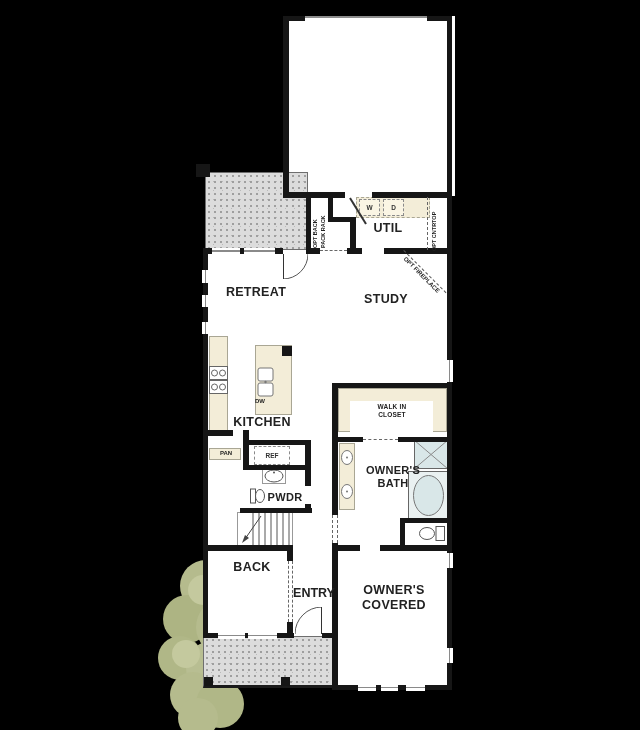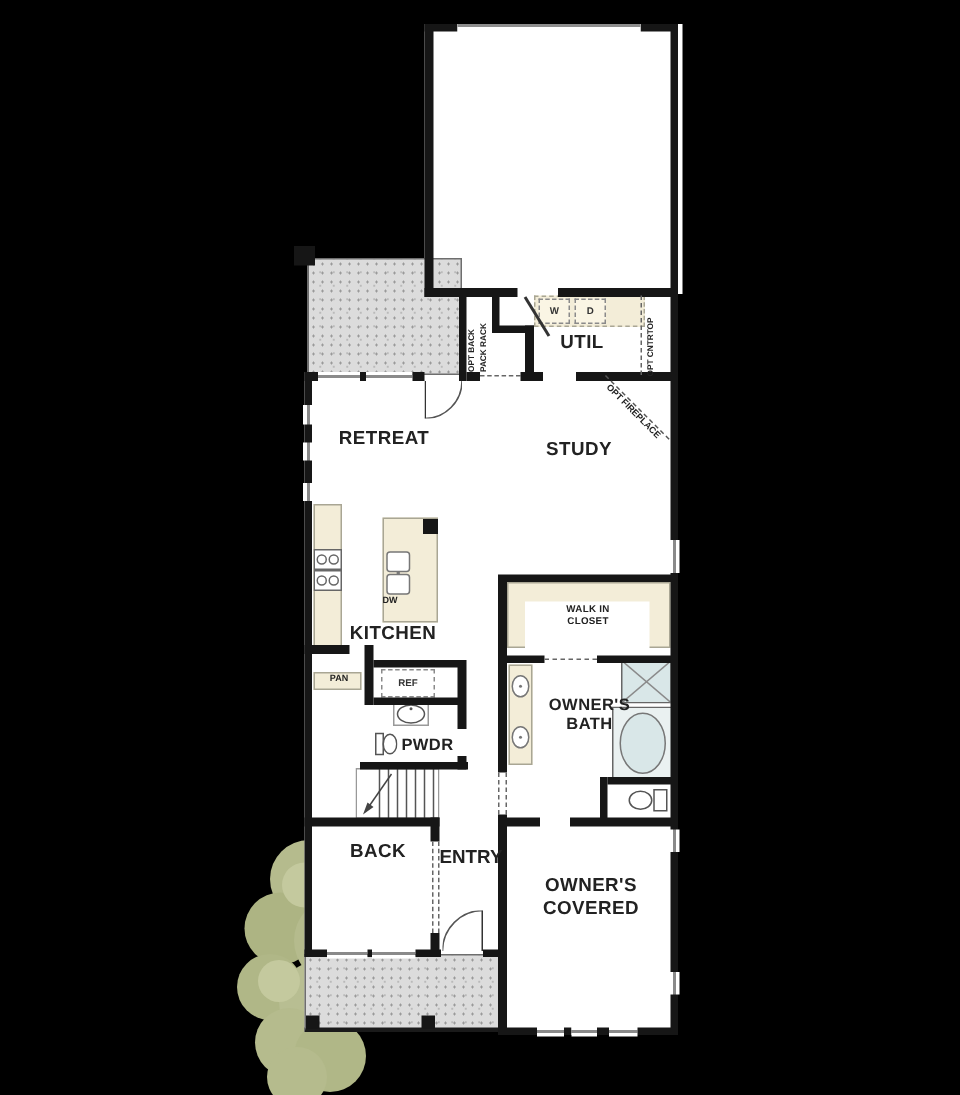--- a/index.html
+++ b/index.html
@@ -256,19 +256,19 @@
   <div class="label lbl-md" style="left:264px;top:491px;width:42px">PWDR</div>
   <div class="label lbl-sm" style="left:352px;top:403px;width:80px">
     <span style="display:block">WALK IN</span>
     <span style="display:block">CLOSET</span>
   </div>
   <div class="label lbl-md" style="left:352px;top:464px;width:82px">
     <span style="display:block">OWNER'S</span>
     <span style="display:block">BATH</span>
   </div>
   <div class="label lbl-lg" style="left:208px;top:560px;width:88px">BACK</div>
-  <div class="label lbl-lg" style="left:291px;top:564px;width:46px;letter-spacing:0">ENTRY</div>
+  <div class="label lbl-lg" style="left:291px;top:586px;width:46px;letter-spacing:0">ENTRY</div>
   <div class="label lbl-lg" style="left:338px;top:583px;width:112px">
     <span style="display:block">OWNER'S</span>
     <span style="display:block">COVERED</span>
   </div>
 
 </div>
 
 </body></html>

